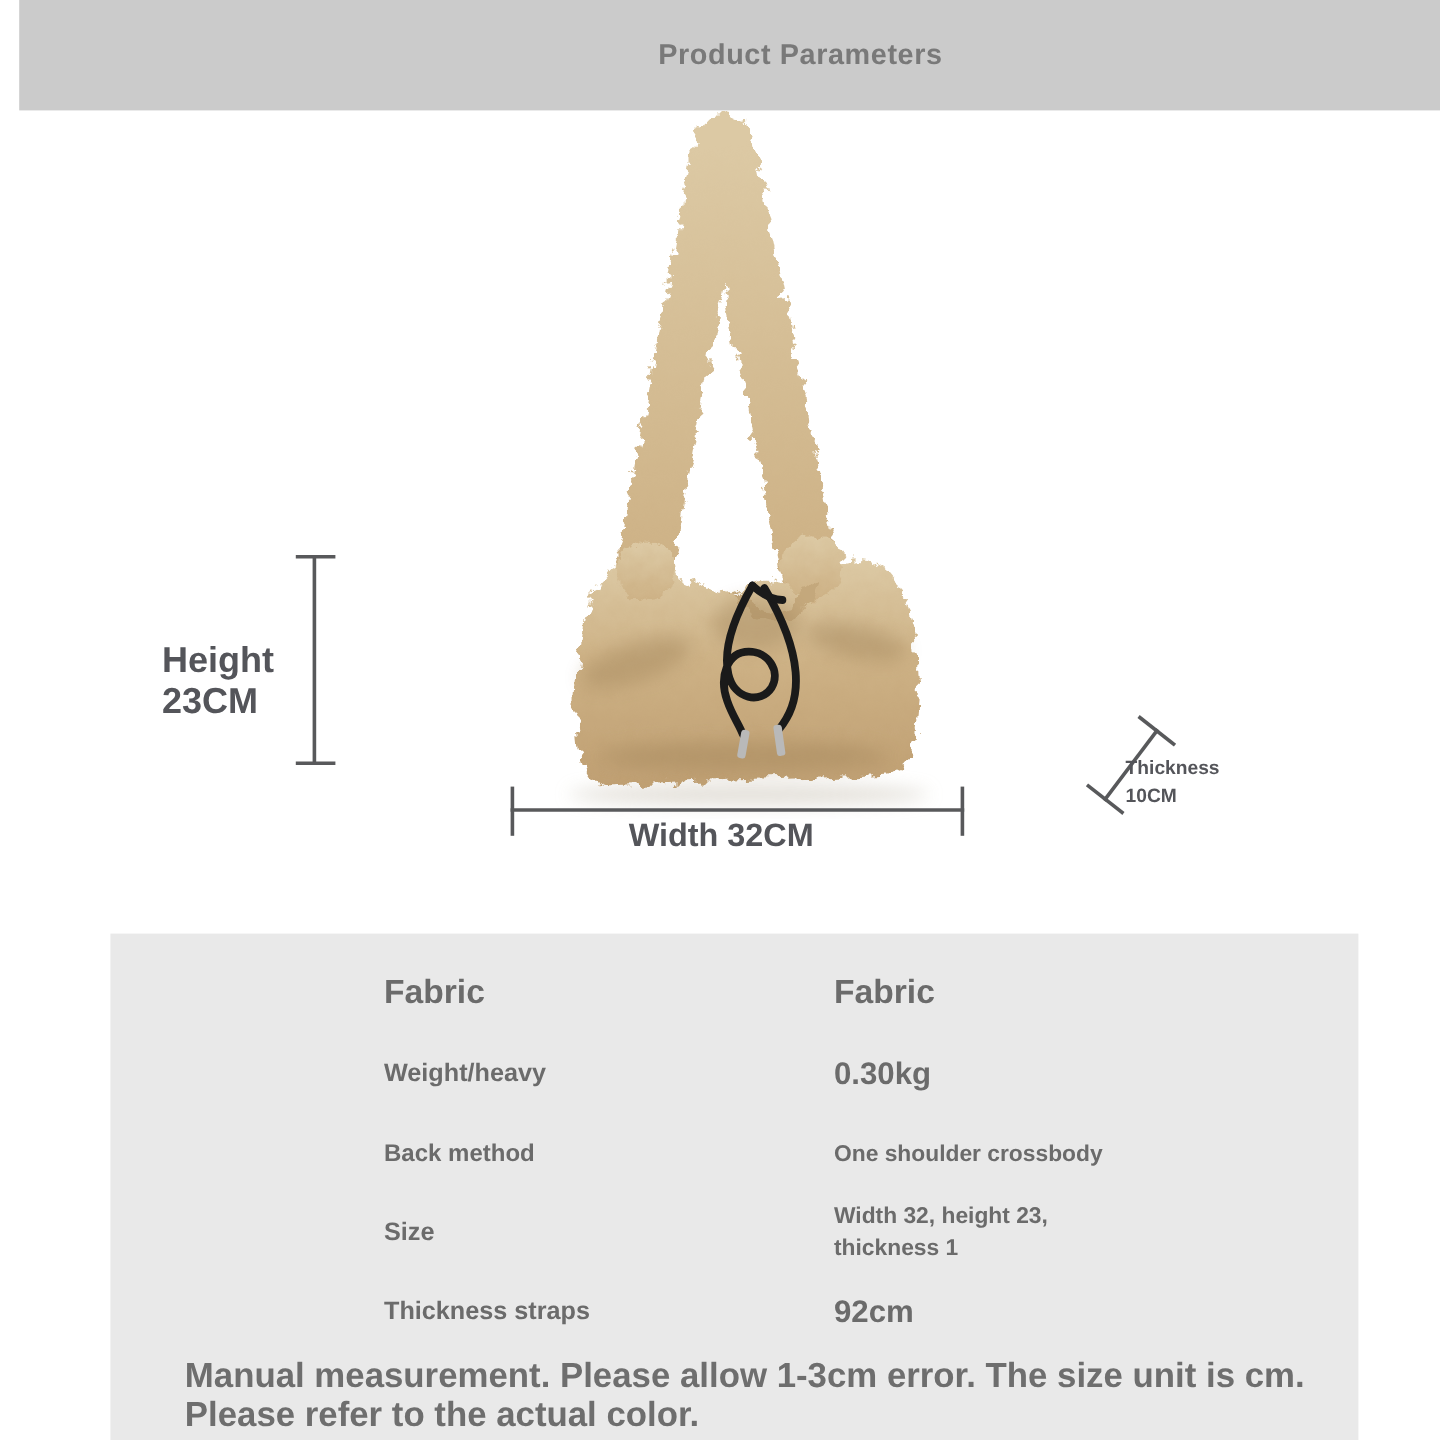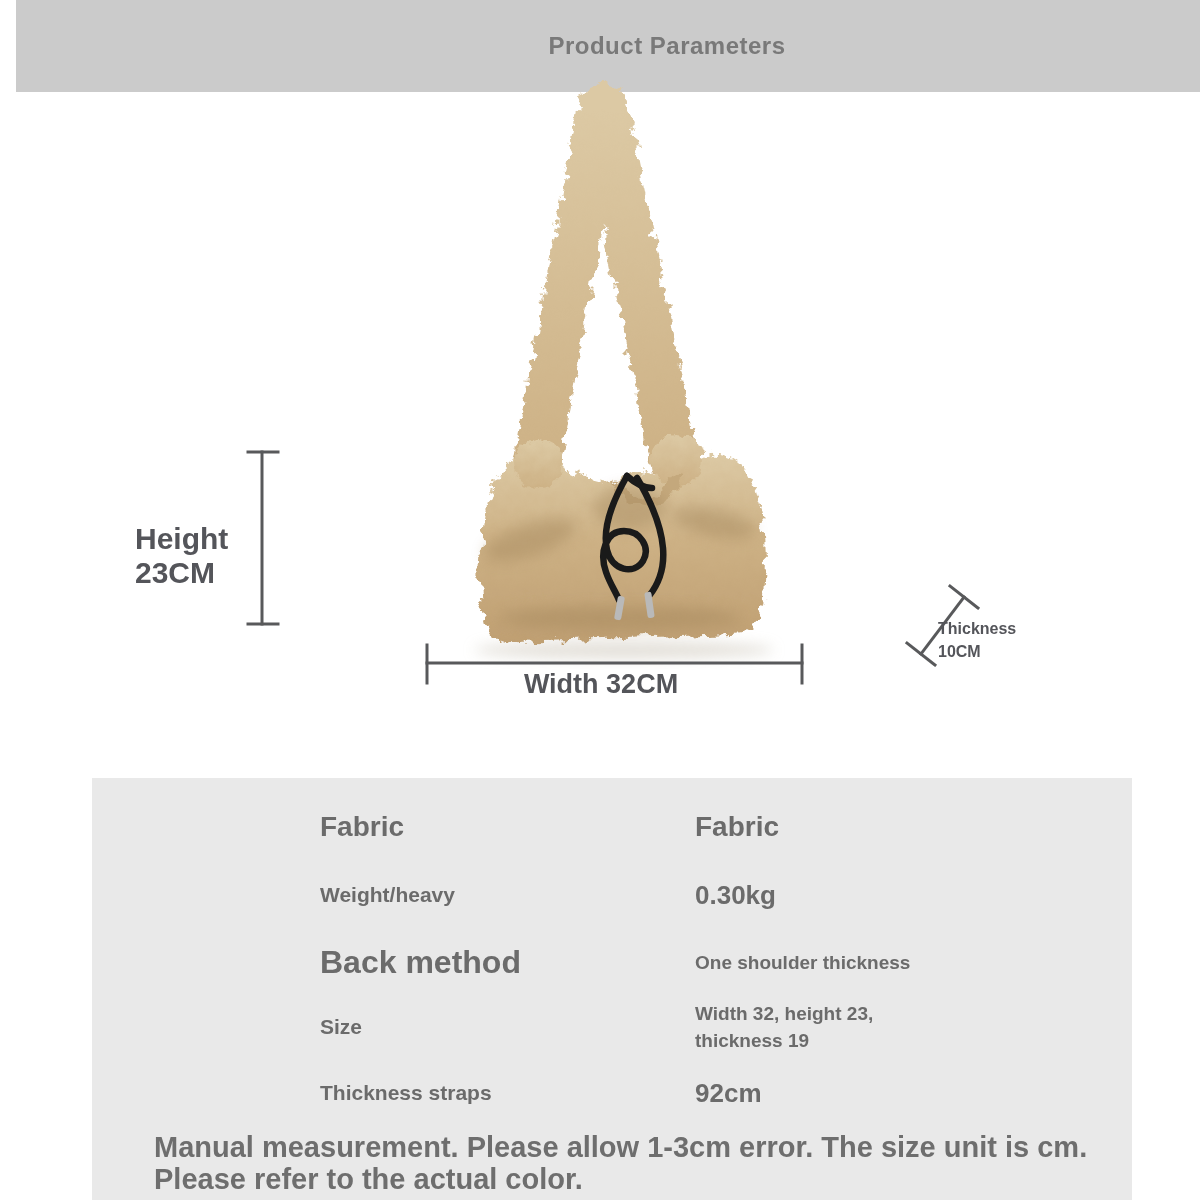--- a/index.html
+++ b/index.html
@@ -8,21 +8,21 @@
     font-family:"Liberation Sans",sans-serif;overflow:hidden;
   }
   
   .banner{position:absolute;left:16px;top:0;width:1200px;height:92px;background:var(--banner-bg,#cbcbcb)}
   .banner-title{
     position:absolute;left:0;top:50%;transform:translateY(-50%);
     width:1302px;text-align:center;margin:0;
     font-size:24px;font-weight:bold;color:var(--title-text,#797979);letter-spacing:.5px;
   }
   
-  .figure{position:absolute;left:0;top:0;width:1200px;height:1056px;pointer-events:none}
+  .figure{position:absolute;left:0;top:12px;width:1200px;height:1056px;pointer-events:none}
   .bag-svg{position:absolute;left:380px;top:78px;width:480px;height:600px}
   .dim-svg{position:absolute;overflow:visible}
   .dimline{stroke:var(--dimension-line,#58595b);stroke-width:3;fill:none;stroke-linecap:square}
   .dim-label{
     position:absolute;margin:0;font-weight:bold;color:var(--dimension-text,#54555a);
     white-space:pre-line;
   }
   .height-label{left:135px;top:522px;font-size:30px;line-height:34px}
   .width-label{left:0;top:669px;width:1202px;text-align:center;font-size:27px}
   .thick-label{left:938px;top:617px;font-size:16px;line-height:23px}
@@ -34,21 +34,21 @@
     position:absolute;left:228px;transform:translateY(-50%);
     font-weight:bold;color:var(--table-text,#6b6b6b);white-space:nowrap;
   }
   .spec-value{
     position:absolute;left:603px;transform:translateY(-50%);
     font-weight:bold;color:var(--table-text,#6b6b6b);white-space:pre-line;
   }
   .fs32{font-size:21px}
   .fs28{font-size:28px}
   .fs25{font-size:26px}
-  .fs24{font-size:32px}
+  .fs24{font-size:20px}
   .fs19{font-size:19px;line-height:27px}
   
   .footer-note{
     position:absolute;left:149px;top:1126px;margin:5px;width:1020px;
     font-size:29px;line-height:32px;font-weight:bold;
     color:var(--footer-text,#6e6e6e);white-space:pre-line;
   }
   
   .stop-fur{stop-color:var(--fur,#cdb185)}
   .stop-fur-light{stop-color:var(--fur-light,#dcc9a4)}
@@ -150,26 +150,26 @@
   <div class="spec-row r0">
     <span class="spec-label fs28">Fabric</span>
     <span class="spec-value fs28">Fabric</span>
   </div>
   <div class="spec-row r1">
     <span class="spec-label fs32">Weight/heavy</span>
     <span class="spec-value fs25">0.30kg</span>
   </div>
   <div class="spec-row r2">
     <span class="spec-label fs24">Back method</span>
-    <span class="spec-value fs19">One shoulder thickness</span>
+    <span class="spec-value fs19">One shoulder crossbody</span>
   </div>
   <div class="spec-row r3">
     <span class="spec-label fs32">Size</span>
     <span class="spec-value fs19">Width 32, height 23,
-thickness 19</span>
+thickness 1</span>
   </div>
   <div class="spec-row r4">
     <span class="spec-label fs32">Thickness straps</span>
     <span class="spec-value fs25">92cm</span>
   </div>
 </section>
 
 <p class="footer-note">Manual measurement. Please allow 1-3cm error. The size unit is cm.
 Please refer to the actual color.</p>
 

